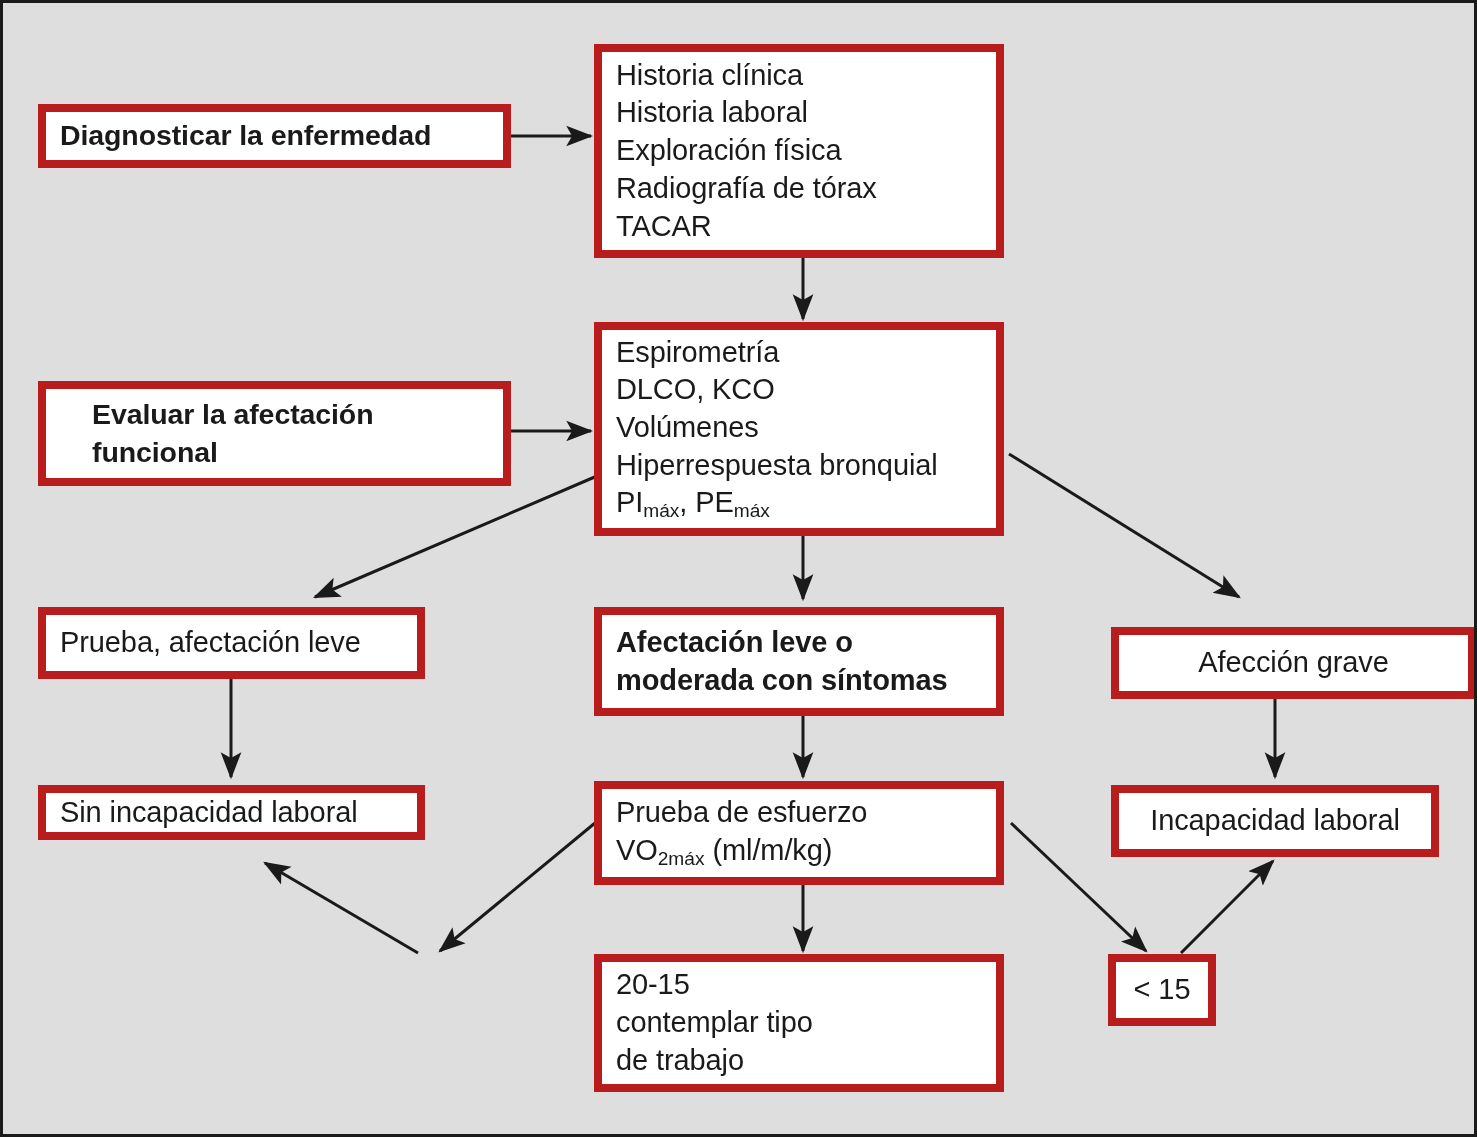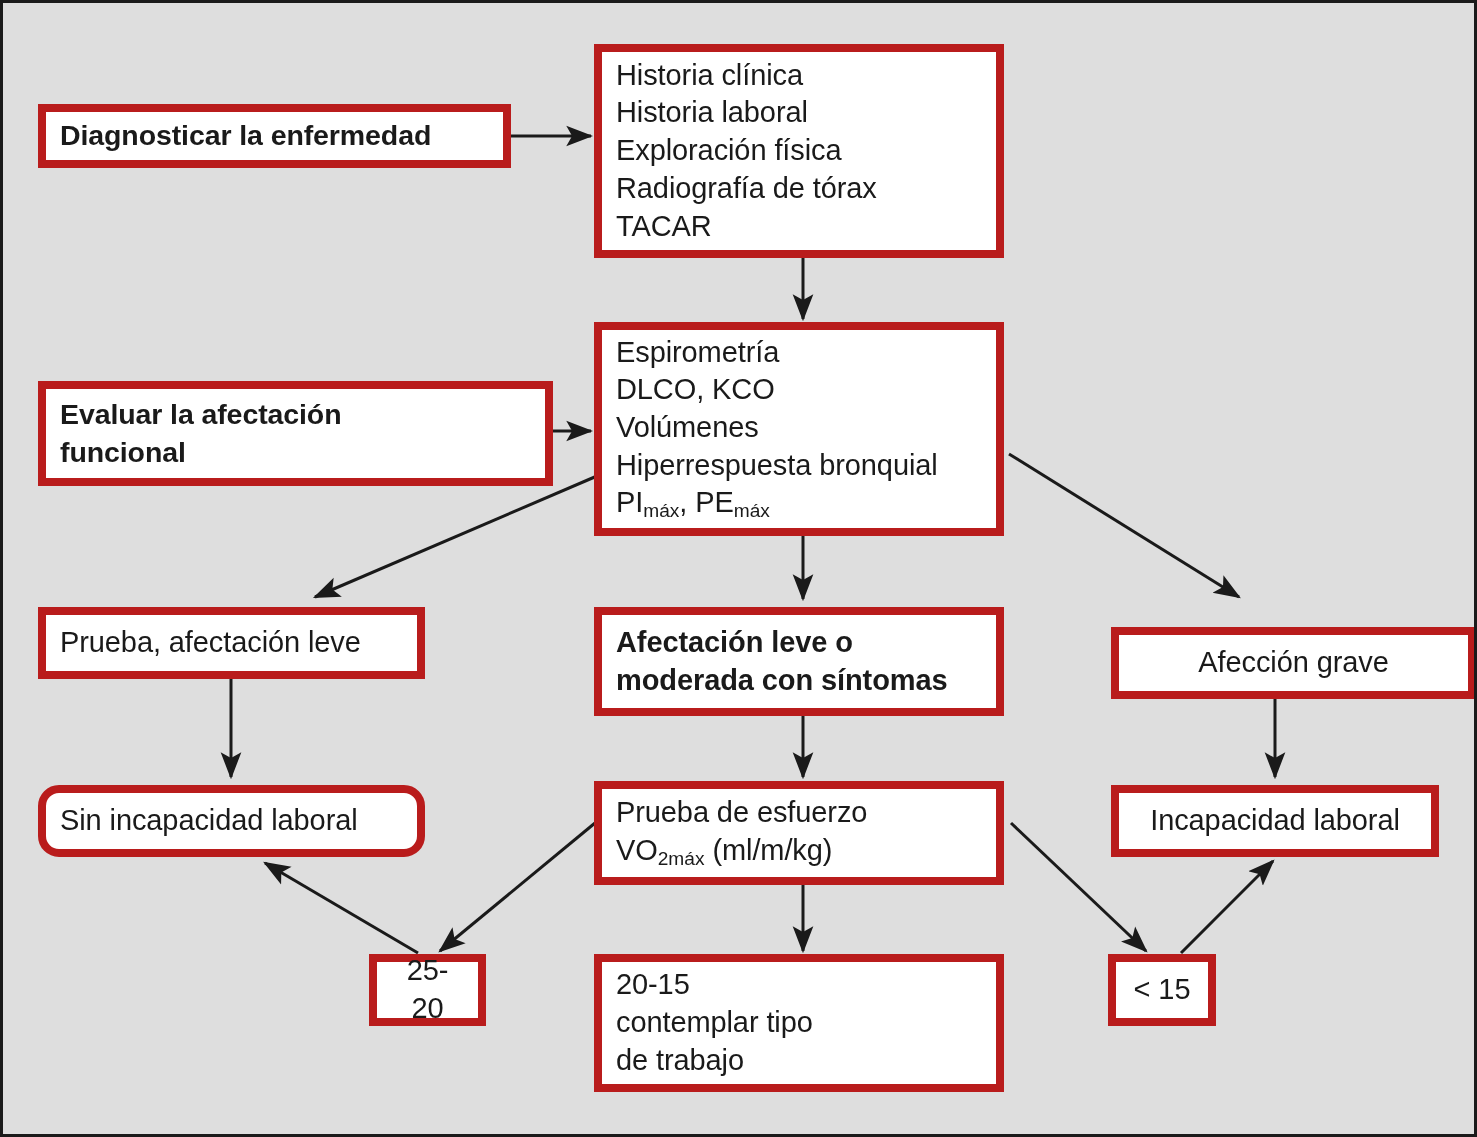--- a/index.html
+++ b/index.html
@@ -104,21 +104,21 @@
   </div>
 
   <div class="node" style="left:591px; top:41px; width:410px; height:214px;">
     <span class="txt">Historia clínica
 Historia laboral
 Exploración física
 Radiografía de tórax
 TACAR</span>
   </div>
 
-  <div class="node bold" style="left:35px; top:378px; width:515px; height:105px;">
+  <div class="node bold" style="left:35px; top:378px; width:473px; height:105px;padding-left:32px;">
     <span class="txt">Evaluar la afectación
 funcional</span>
   </div>
 
   <div class="node" style="left:591px; top:319px; width:410px; height:214px;">
     <span class="txt"><span>Espirometría
 DLCO, KCO
 Volúmenes
 Hiperrespuesta bronquial</span>
 <span><span>PI</span><span class="sub">máx</span><span>, PE</span><span class="sub">máx</span></span></span>
@@ -130,36 +130,33 @@
 
   <div class="node" style="left:591px; top:604px; width:410px; height:109px;font-weight:bold;">
     <span class="txt">Afectación leve o
 moderada con síntomas</span>
   </div>
 
   <div class="node center" style="left:1108px; top:604px; width:365px; height:72px;margin-top:20px;">
     <span class="txt">Afección grave</span>
   </div>
 
-  <div class="node" style="left:35px; top:782px; width:387px; height:72px;border-radius:21px;">
+  <div class="node" style="left:35px; top:782px; width:387px; height:55px;">
     <span class="txt">Sin incapacidad laboral</span>
   </div>
 
   <div class="node" style="left:591px; top:778px; width:410px; height:104px;">
     <span class="txt"><span>Prueba de esfuerzo</span>
 <span><span>VO</span><span class="sub">2máx</span><span> (ml/m/kg)</span></span></span>
   </div>
 
   <div class="node center" style="left:1108px; top:782px; width:328px; height:72px;">
     <span class="txt">Incapacidad laboral</span>
   </div>
 
-  <div class="node center" style="left:366px; top:951px; width:117px; height:72px;">
-    <span class="txt">25-20</span>
-  </div>
 
   <div class="node" style="left:591px; top:951px; width:410px; height:138px;">
     <span class="txt">20-15
 contemplar tipo
 de trabajo</span>
   </div>
 
   <div class="node center" style="left:1105px; top:951px; width:108px; height:72px;">
     <span class="txt">&lt; 15</span>
   </div>

